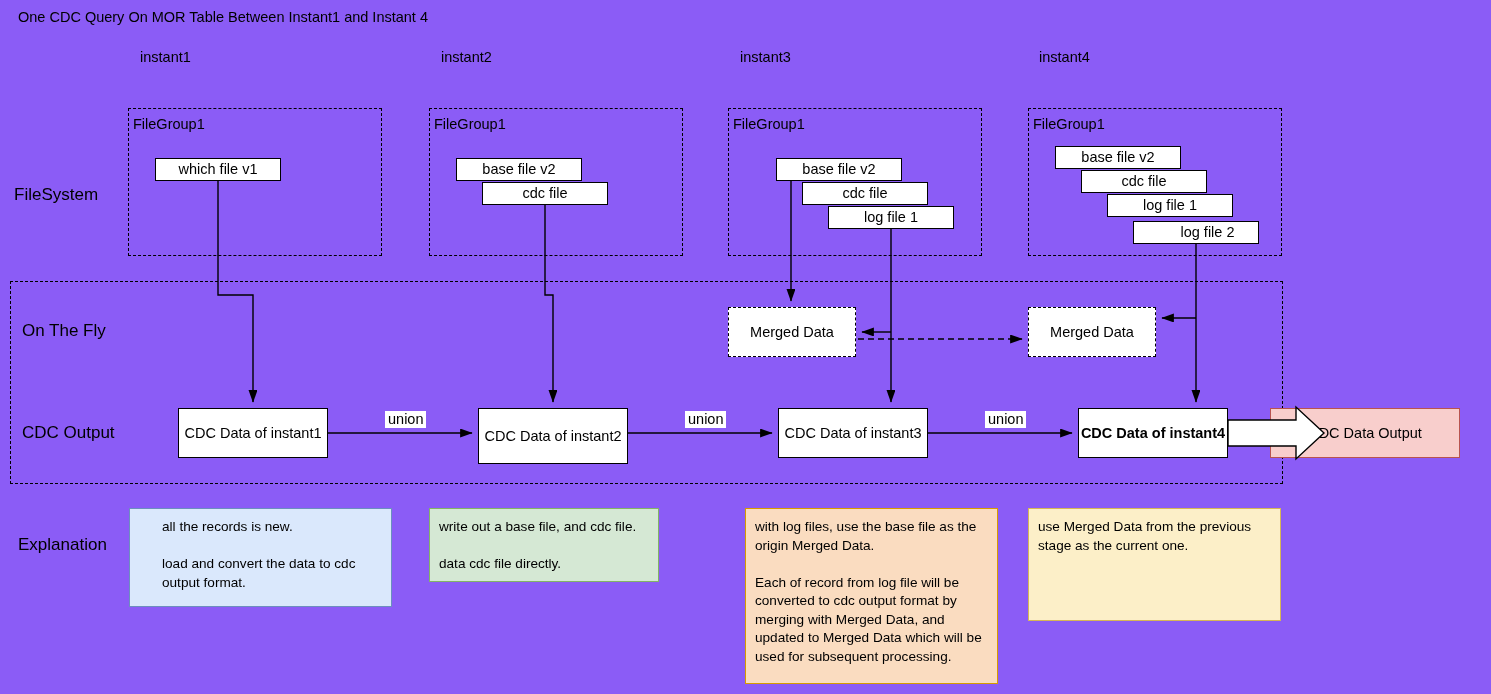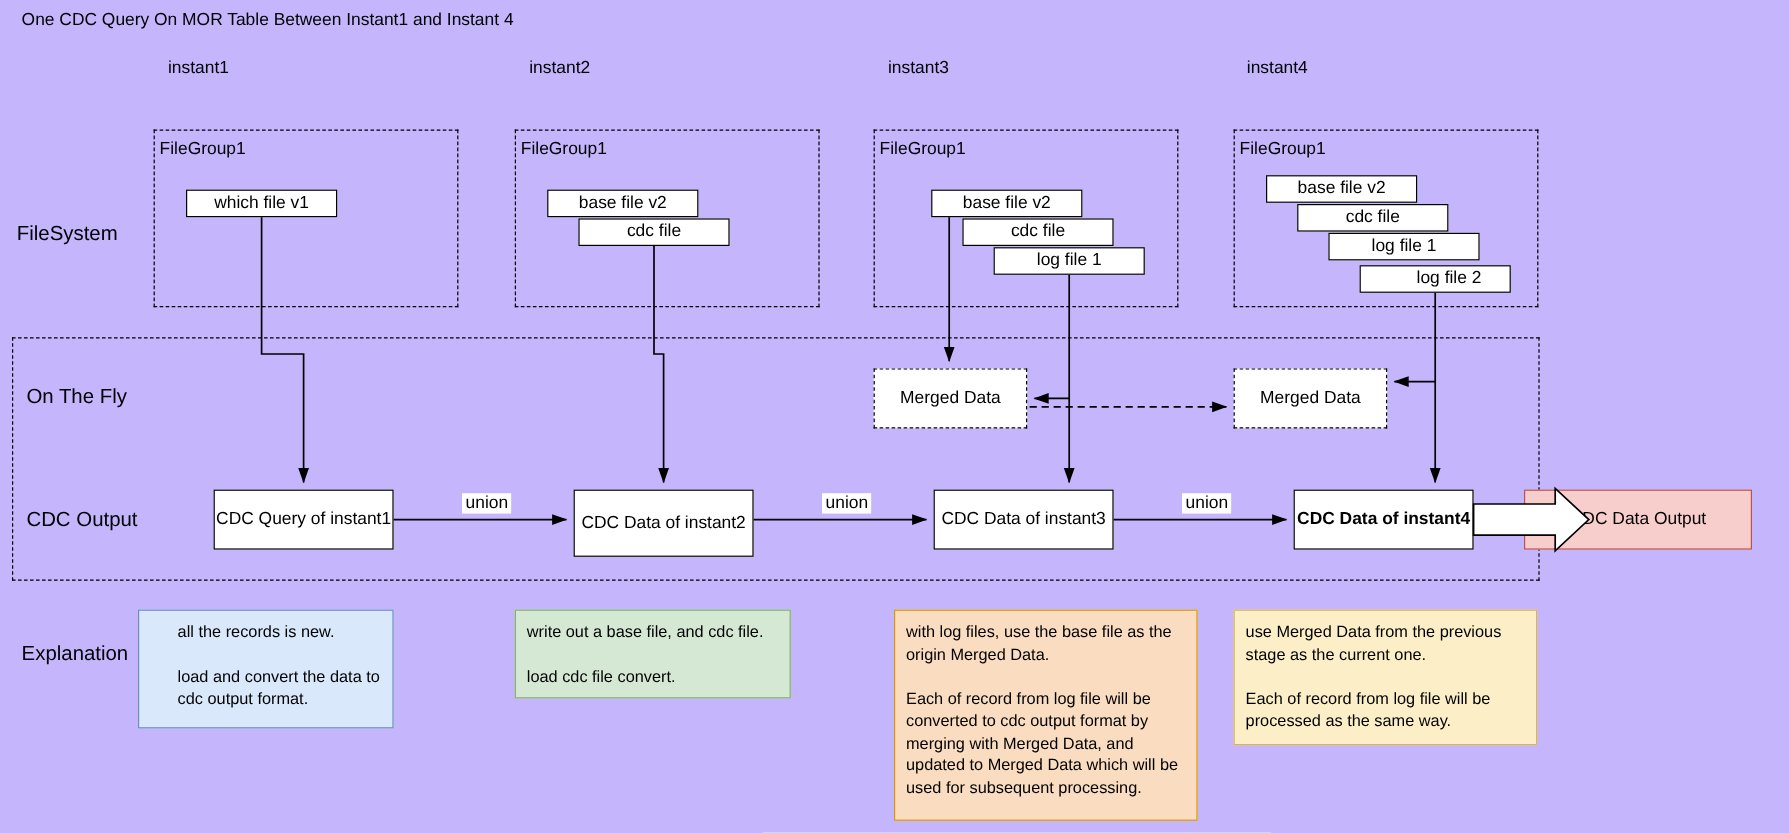--- a/index.html
+++ b/index.html
@@ -9,21 +9,21 @@
   }
   body {
     font-family: "Liberation Sans", sans-serif;
     color: #000000;
   }
   #canvas {
     position: relative;
     width: 1491px;
     height: 694px;
     overflow: hidden;
-    background: #c4b5fd;
+    background: #8b5cf6;
   }
   .abs { position: absolute; }
 
   
   .title {
     left: 18px; top: 8px;
     font-size: 14.5px;
     line-height: 18px;
     white-space: nowrap;
   }
@@ -174,46 +174,45 @@
   <div class="abs file-box" style="left:1055px; top:146px; width:126px; height:23px;">base file v2</div>
   <div class="abs file-box" style="left:1081px; top:170px; width:126px; height:23px;">cdc file</div>
   <div class="abs file-box" style="left:1107px; top:194px; width:126px; height:23px;">log file 1</div>
   <div class="abs file-box" style="left:1133px; top:221px; width:126px; height:23px;padding-left:23px;">log file 2</div>
 
   <div class="abs zone-box" style="left:10px; top:281px; width:1273px; height:203px;"></div>
 
   <div class="abs merged-box" style="left:728px; top:307px; width:128px; height:50px;">Merged Data</div>
   <div class="abs merged-box" style="left:1028px; top:307px; width:128px; height:50px;">Merged Data</div>
 
-  <div class="abs cdc-box" style="left:178px; top:408px; width:150px; height:50px;">CDC Query of instant1</div>
+  <div class="abs cdc-box" style="left:178px; top:408px; width:150px; height:50px;">CDC Data of instant1</div>
   <div class="abs cdc-box" style="left:478px; top:408px; width:150px; height:56px;">CDC Data of instant2</div>
   <div class="abs cdc-box" style="left:778px; top:408px; width:150px; height:50px;">CDC Data of instant3</div>
   <div class="abs cdc-box" style="left:1078px; top:408px; width:150px; height:50px;font-weight:bold;">CDC Data of instant4</div>
 
   <div class="abs edge-label" style="left:385px; top:411px;">union</div>
   <div class="abs edge-label" style="left:685px; top:411px;">union</div>
   <div class="abs edge-label" style="left:985px; top:411px;">union</div>
 
   <div class="abs output-box" id="output-box" style="left: 1270px; top: 408px; width: 190px; height: 50px; background: rgb(248, 206, 204); border: 1.4px solid rgb(184, 84, 80);">CDC Data Output</div>
 
-  <div class="abs expl-box" id="expl-0" style="left: 115px; top: 508px; width: 213px; height: 99px; background: rgb(218, 232, 252); border: 1.2px solid rgb(108, 142, 191); padding-left: 32px;">
+  <div class="abs expl-box" id="expl-0" style="left: 129px; top: 508px; width: 263px; height: 99px; background: rgb(218, 232, 252); border: 1.2px solid rgb(108, 142, 191); padding-left: 32px;">
       <p>all the records is new.</p>
       <p>load and convert the data to cdc output format.</p>
     </div>
   <div class="abs expl-box" id="expl-1" style="left: 429px; top: 508px; width: 230px; height: 74px; background: rgb(213, 232, 212); border: 1.2px solid rgb(130, 179, 102);">
       <p>write out a base file, and cdc file.</p>
-      <p>load cdc file convert.</p>
+      <p>data cdc file directly.</p>
     </div>
   <div class="abs expl-box" id="expl-2" style="left: 729px; top: 508px; width: 253px; height: 176px; background: rgb(250, 220, 192); border: 1.2px solid rgb(215, 155, 0); margin-left: 16px;">
       <p>with log files, use the base file as the origin Merged Data.</p>
       <p>Each of record from log file will be converted to cdc output format by merging with Merged Data, and updated to Merged Data which will be used for subsequent processing.</p>
     </div>
   <div class="abs expl-box" id="expl-3" style="left: 1028px; top: 508px; width: 253px; height: 113px; background: rgb(252, 239, 200); border: 1.2px solid rgb(214, 182, 86);">
       <p>use Merged Data from the previous stage as the current one.</p>
-      <p>Each of record from log file will be processed as the same way.</p>
     </div>
 
   <svg class="overlay" viewBox="0 0 1491 694">
     <defs>
       <marker id="arrow" markerWidth="10" markerHeight="10" refX="8.5" refY="3.2" orient="auto" markerUnits="strokeWidth">
         <path d="M0,0 L9,3.2 L0,6.4 z" fill="#000000"></path>
       </marker>
       <marker id="arrowOpen" markerWidth="10" markerHeight="10" refX="8.5" refY="3.2" orient="auto" markerUnits="strokeWidth">
         <path d="M0,0 L9,3.2 L0,6.4 z" fill="#000000"></path>
       </marker>

